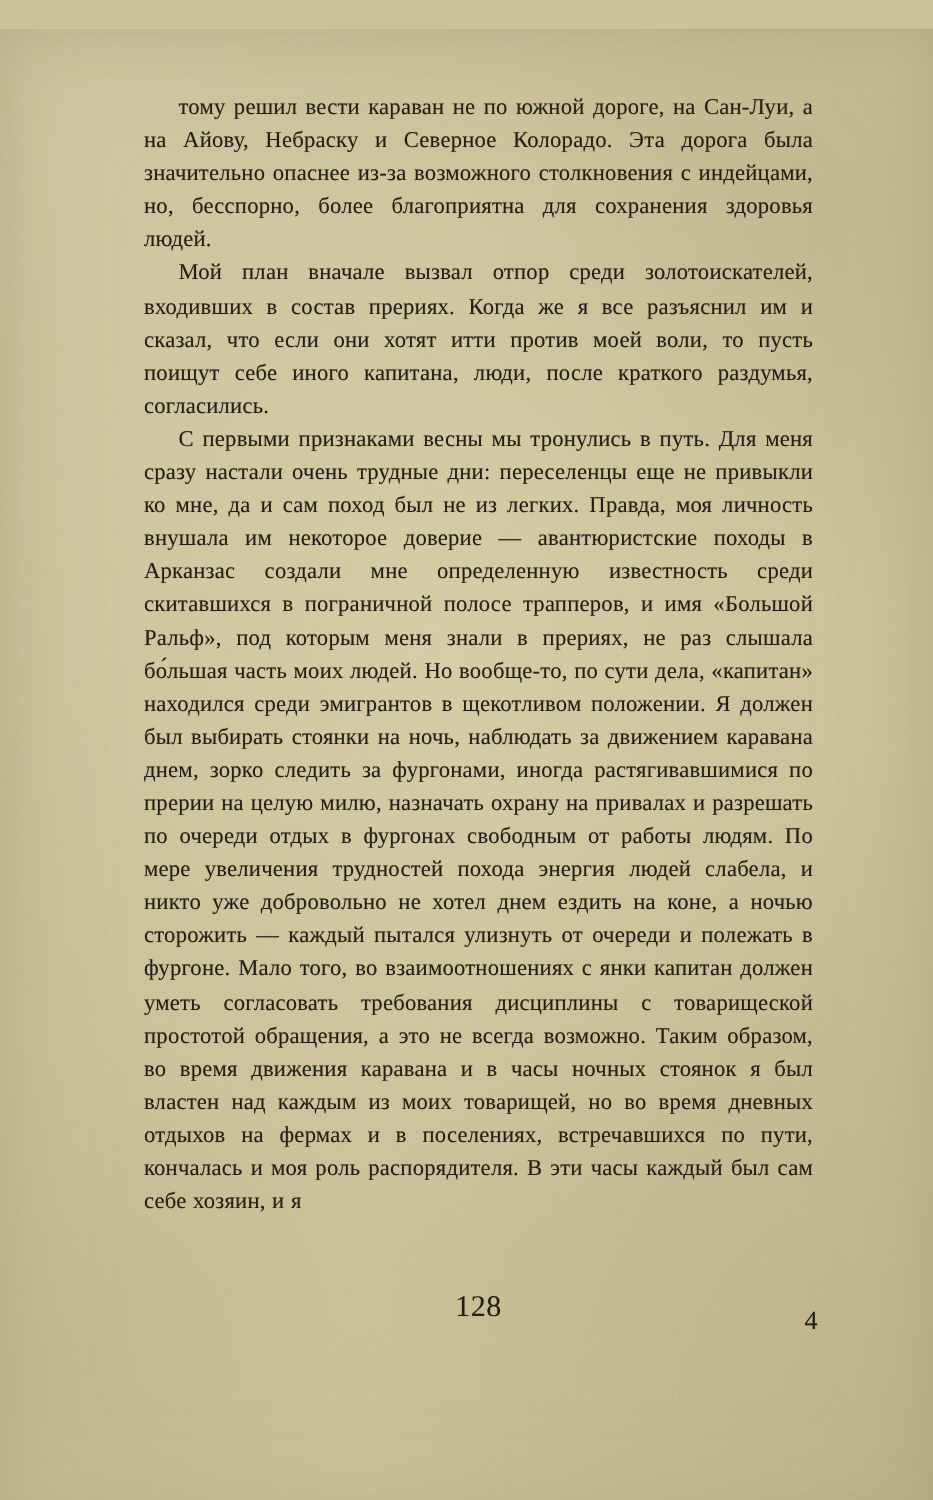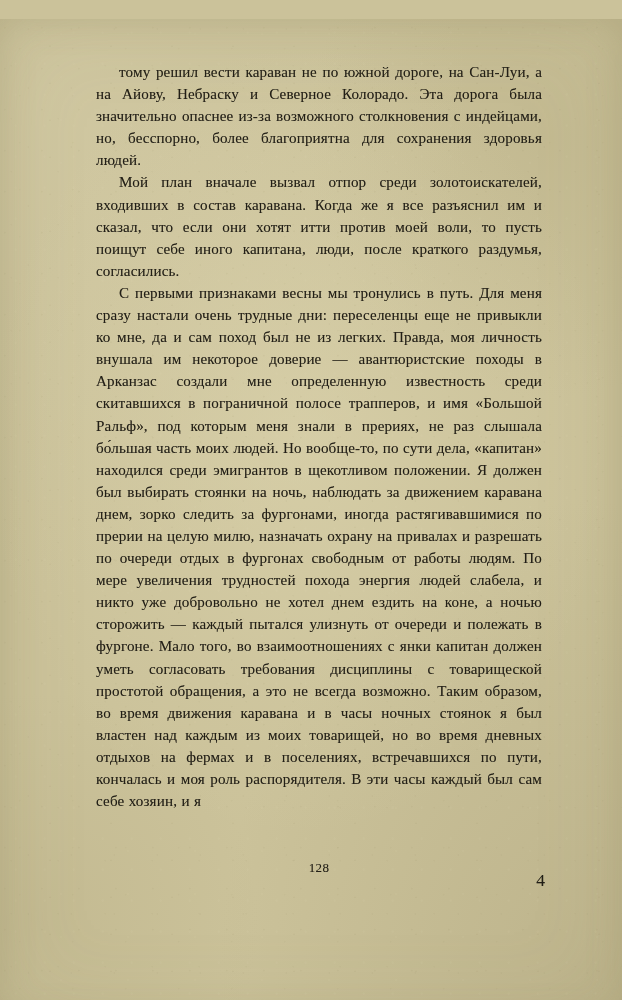--- a/index.html
+++ b/index.html
@@ -90,21 +90,21 @@
     top: 841px;
     width: 446px;
     height: 40px;
   }
   #folio {
     position: absolute;
     left: 0;
     top: 0;
     width: 446px;
     text-align: center;
-    font-size: 13px;
+    font-size: 20px;
     color: #221f17;
     letter-spacing: 0.3px;
     text-shadow: 0 0 0.5px rgba(40,34,20,0.35);
   }
   #signature-mark {
     position: absolute;
     right: -3px;
     top: 10px;
     font-size: 17.5px;
     color: #221f17;
@@ -113,21 +113,21 @@
 </style>
 </head>
 <body>
 
 <div id="page-surface">
 
   <div id="paper-grain"></div>
 
   <div id="text-block">
     <p class="para">тому решил вести караван не по южной дороге, на Сан-Луи, а на Айову, Небраску и Северное Колорадо. Эта дорога была значительно опаснее из-за возможного столкновения с индейцами, но, бесспорно, более благоприятна для сохранения здоровья людей.</p>
-    <p class="para">Мой план вначале вызвал отпор среди золотоискателей, входивших в состав каравана. Когда же я все разъяснил им и сказал, что если они хотят итти против моей воли, то пусть поищут себе иного капитана, люди, после краткого раздумья, согласились.</p>
+    <p class="para">Мой план вначале вызвал отпор среди золотоискателей, входивших в состав прериях. Когда же я все разъяснил им и сказал, что если они хотят итти против моей воли, то пусть поищут себе иного капитана, люди, после краткого раздумья, согласились.</p>
     <p class="para">С первыми признаками весны мы тронулись в путь. Для меня сразу настали очень трудные дни: переселенцы еще не привыкли ко мне, да и сам поход был не из легких. Правда, моя личность внушала им некоторое доверие — авантюристские походы в Арканзас создали мне определенную известность среди скитавшихся в пограничной полосе трапперов, и имя «Большой Ральф», под которым меня знали в прериях, не раз слышала бо́льшая часть моих людей. Но вообще-то, по сути дела, «капитан» находился среди эмигрантов в щекотливом положении. Я должен был выбирать стоянки на ночь, наблюдать за движением каравана днем, зорко следить за фургонами, иногда растягивавшимися по прерии на целую милю, назначать охрану на привалах и разрешать по очереди отдых в фургонах свободным от работы людям. По мере увеличения трудностей похода энергия людей слабела, и никто уже добровольно не хотел днем ездить на коне, а ночью сторожить — каждый пытался улизнуть от очереди и полежать в фургоне. Мало того, во взаимоотношениях с янки капитан должен уметь согласовать требования дисциплины с товарищеской простотой обращения, а это не всегда возможно. Таким образом, во время движения каравана и в часы ночных стоянок я был властен над каждым из моих товарищей, но во время дневных отдыхов на фермах и в поселениях, встречавшихся по пути, кончалась и моя роль распорядителя. В эти часы каждый был сам себе хозяин, и я</p>
   </div>
 
   <div id="page-footer">
     <div id="folio">128</div>
     <div id="signature-mark">4</div>
   </div>
 
   <div id="page-vignette"></div>
 

